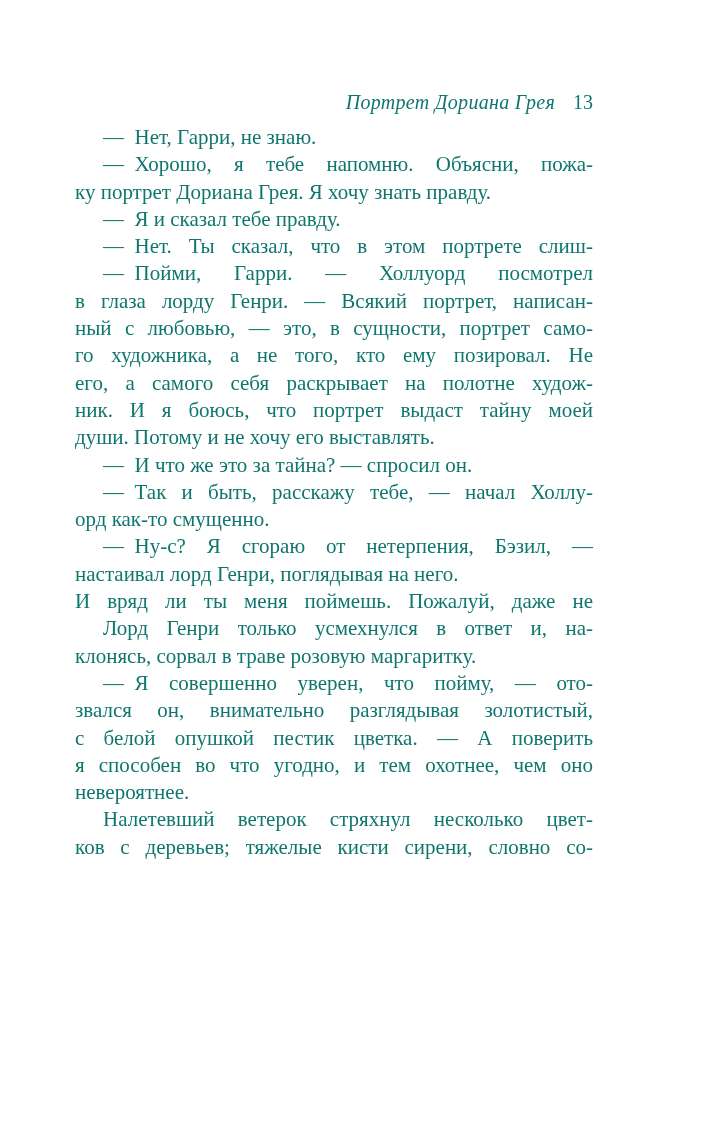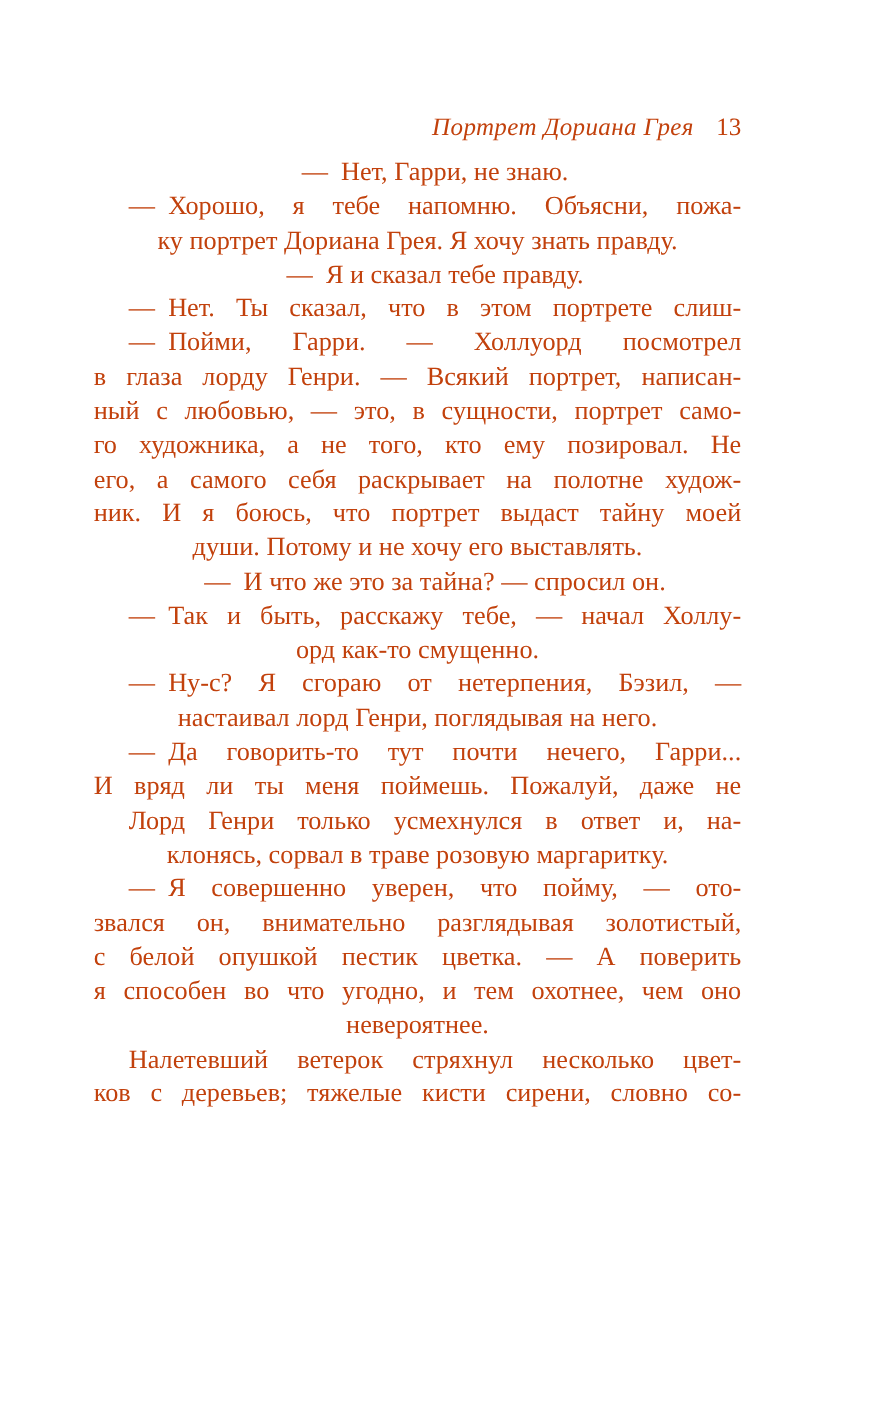--- a/index.html
+++ b/index.html
@@ -7,21 +7,21 @@
     padding: 0;
     background: #ffffff;
   }
   .page {
     position: relative;
     width: 709px;
     height: 1123px;
     background: #ffffff;
     overflow: hidden;
     font-family: "Liberation Serif", "DejaVu Serif", serif;
-    color: #c2410c;
+    color: #0f766e;
   }
   .running-head {
     position: absolute;
     left: 75px;
     top: 90px;
     width: 518px;
     text-align: right;
     font-size: 20px;
     line-height: 24px;
     white-space: nowrap;
@@ -37,21 +37,21 @@
   .textblock {
     position: absolute;
     left: 75px;
     top: 124px;
     width: 518px;
     font-size: 21px;
   }
   .line {
     height: 27.3px;
     line-height: 27.3px;
-    text-align: center;
+    text-align: left;
     white-space: nowrap;
   }
   .line.j {
     white-space: normal;
     text-align: justify;
     text-align-last: justify;
   }
   .line.ind {
     padding-left: 28px;
   }
@@ -74,21 +74,20 @@
       <div class="line j">ный с любовью, — это, в сущности, портрет само-</div>
       <div class="line j">го художника, а не того, кто ему позировал. Не</div>
       <div class="line j">его, а самого себя раскрывает на полотне худож-</div>
       <div class="line j">ник. И я боюсь, что портрет выдаст тайну моей</div>
       <div class="line">души. Потому и не хочу его выставлять.</div>
       <div class="line ind">— И что же это за тайна? — спросил он.</div>
       <div class="line j ind">— Так и быть, расскажу тебе, — начал Холлу-</div>
       <div class="line">орд как-то смущенно.</div>
       <div class="line j ind">— Ну-с? Я сгораю от нетерпения, Бэзил, —</div>
       <div class="line">настаивал лорд Генри, поглядывая на него.</div>
-      <div class="line j ind">— Да говорить-то тут почти нечего, Гарри...</div>
       <div class="line j">И вряд ли ты меня поймешь. Пожалуй, даже не</div>
       <div class="line j ind">Лорд Генри только усмехнулся в ответ и, на-</div>
       <div class="line">клонясь, сорвал в траве розовую маргаритку.</div>
       <div class="line j ind">— Я совершенно уверен, что пойму, — ото-</div>
       <div class="line j">звался он, внимательно разглядывая золотистый,</div>
       <div class="line j">с белой опушкой пестик цветка. — А поверить</div>
       <div class="line j">я способен во что угодно, и тем охотнее, чем оно</div>
       <div class="line">невероятнее.</div>
       <div class="line j ind">Налетевший ветерок стряхнул несколько цвет-</div>
       <div class="line j">ков с деревьев; тяжелые кисти сирени, словно со-</div>

